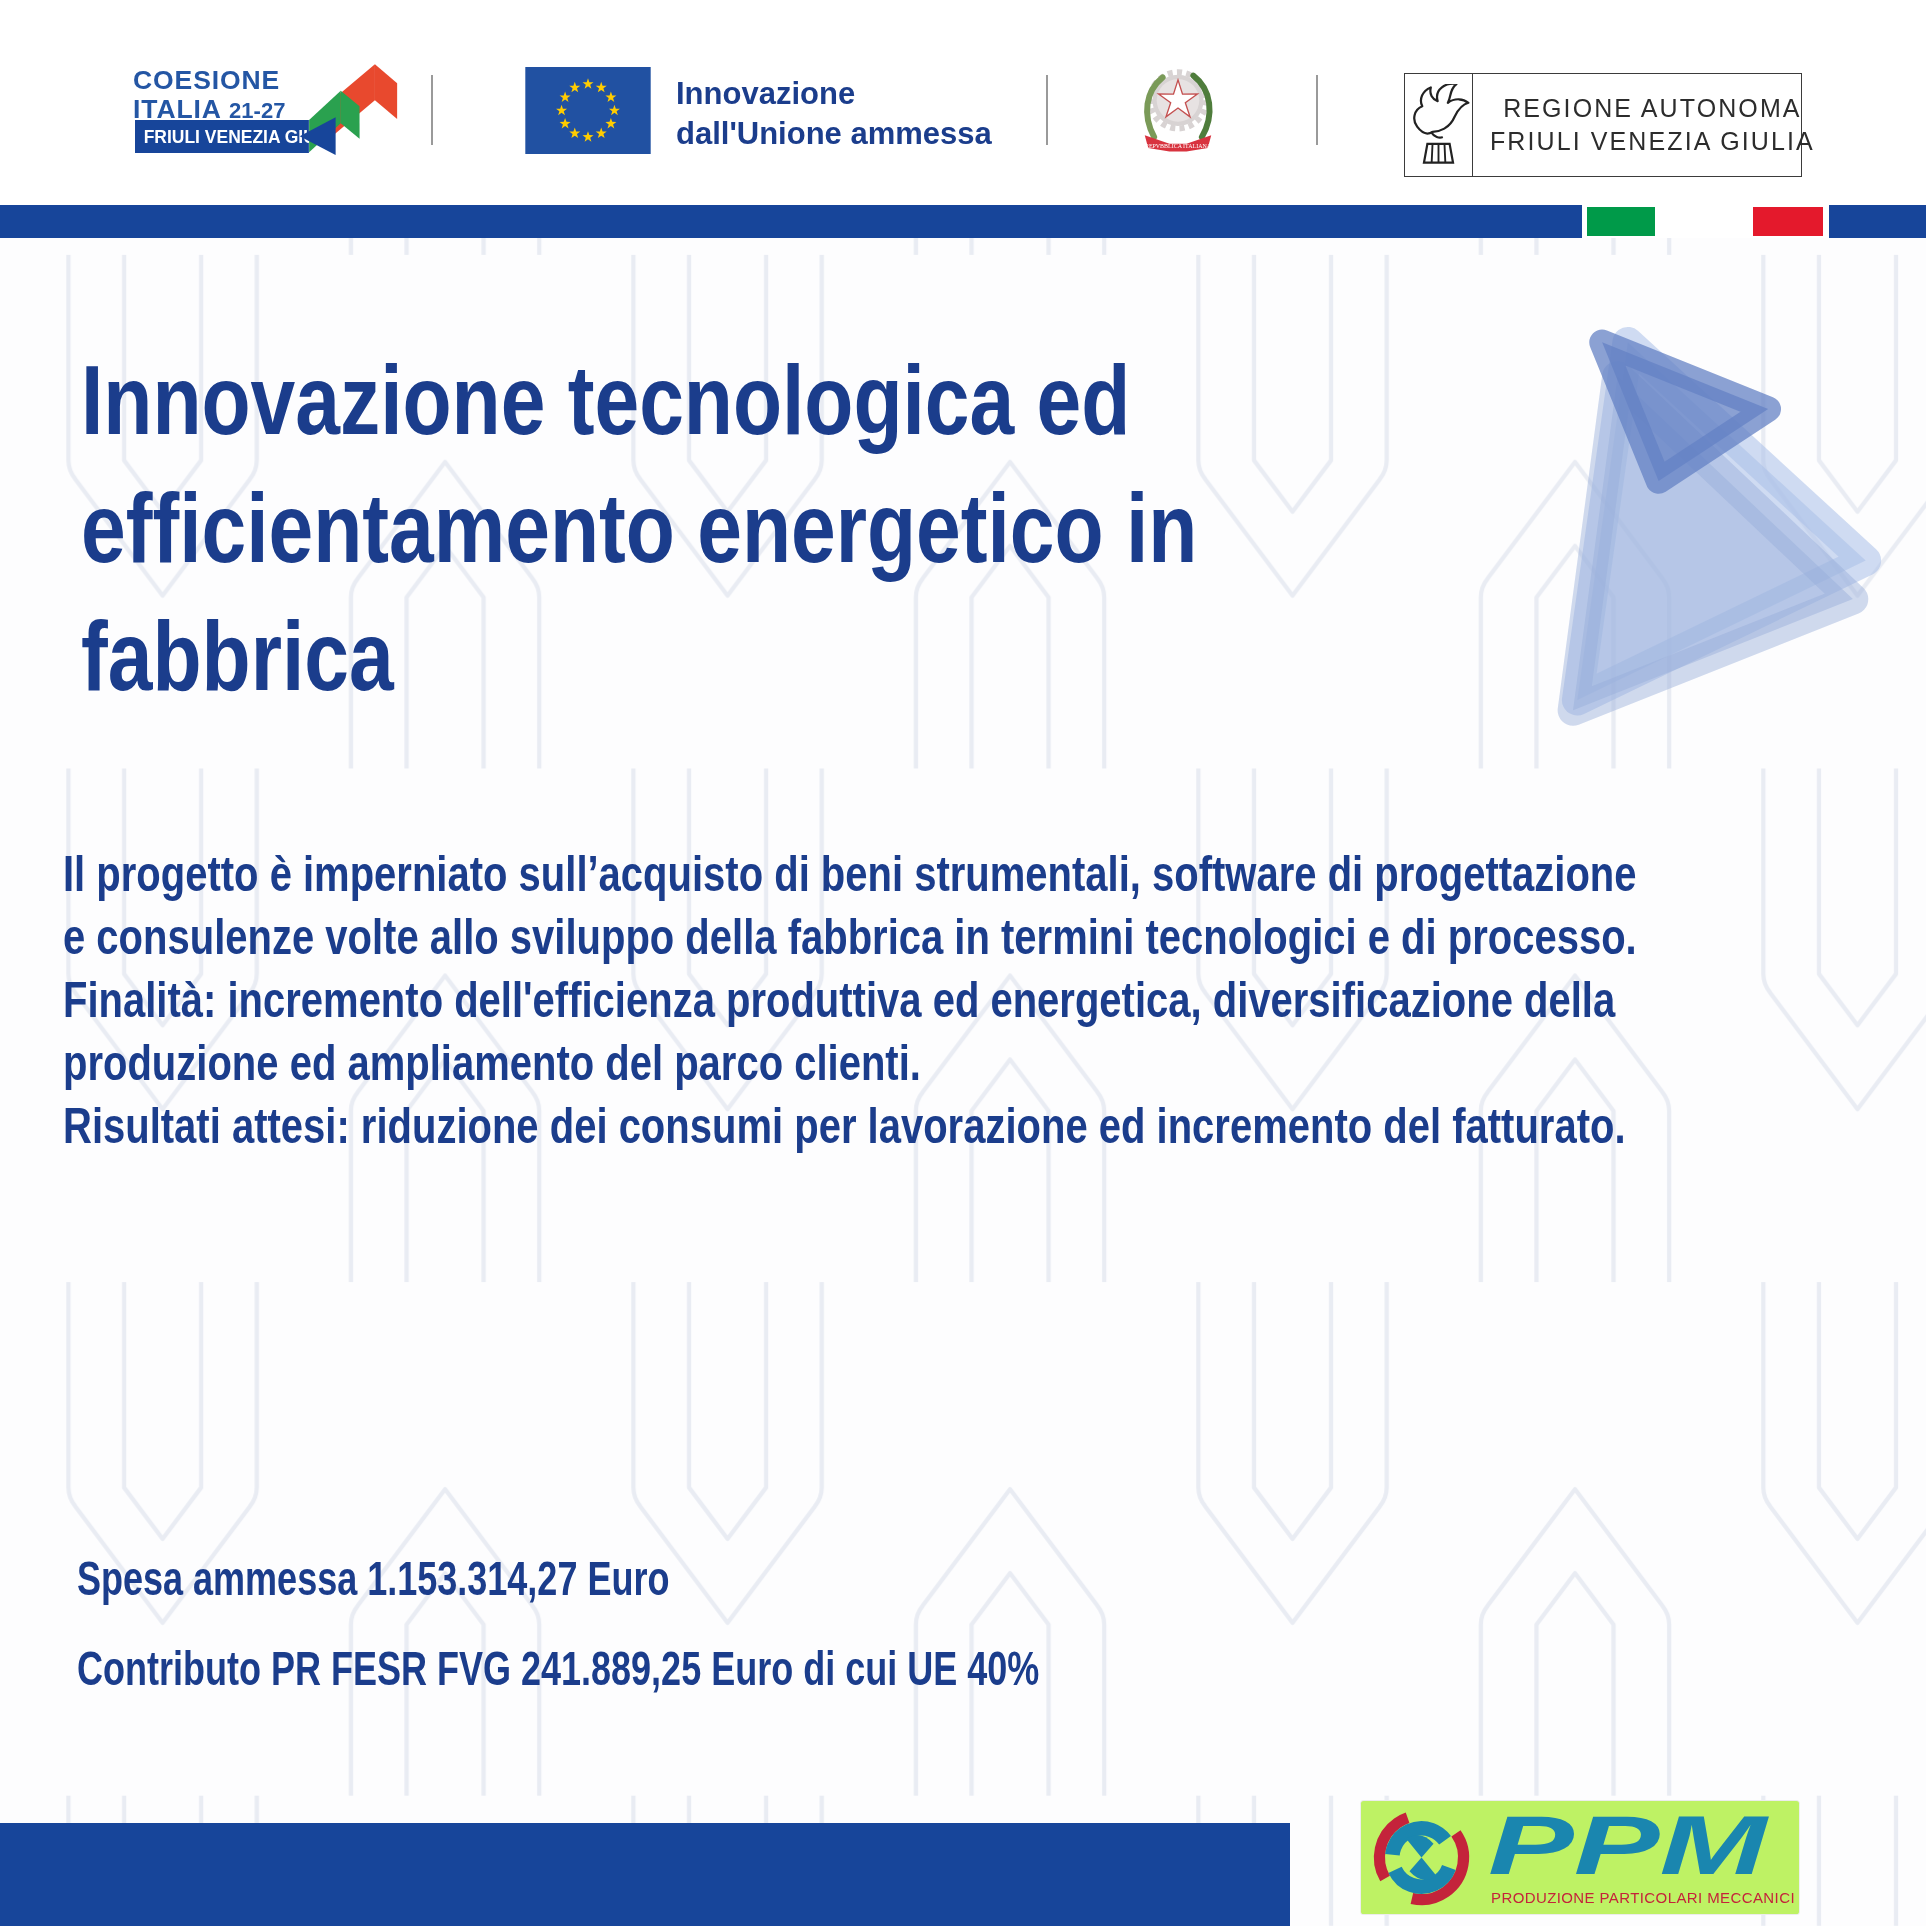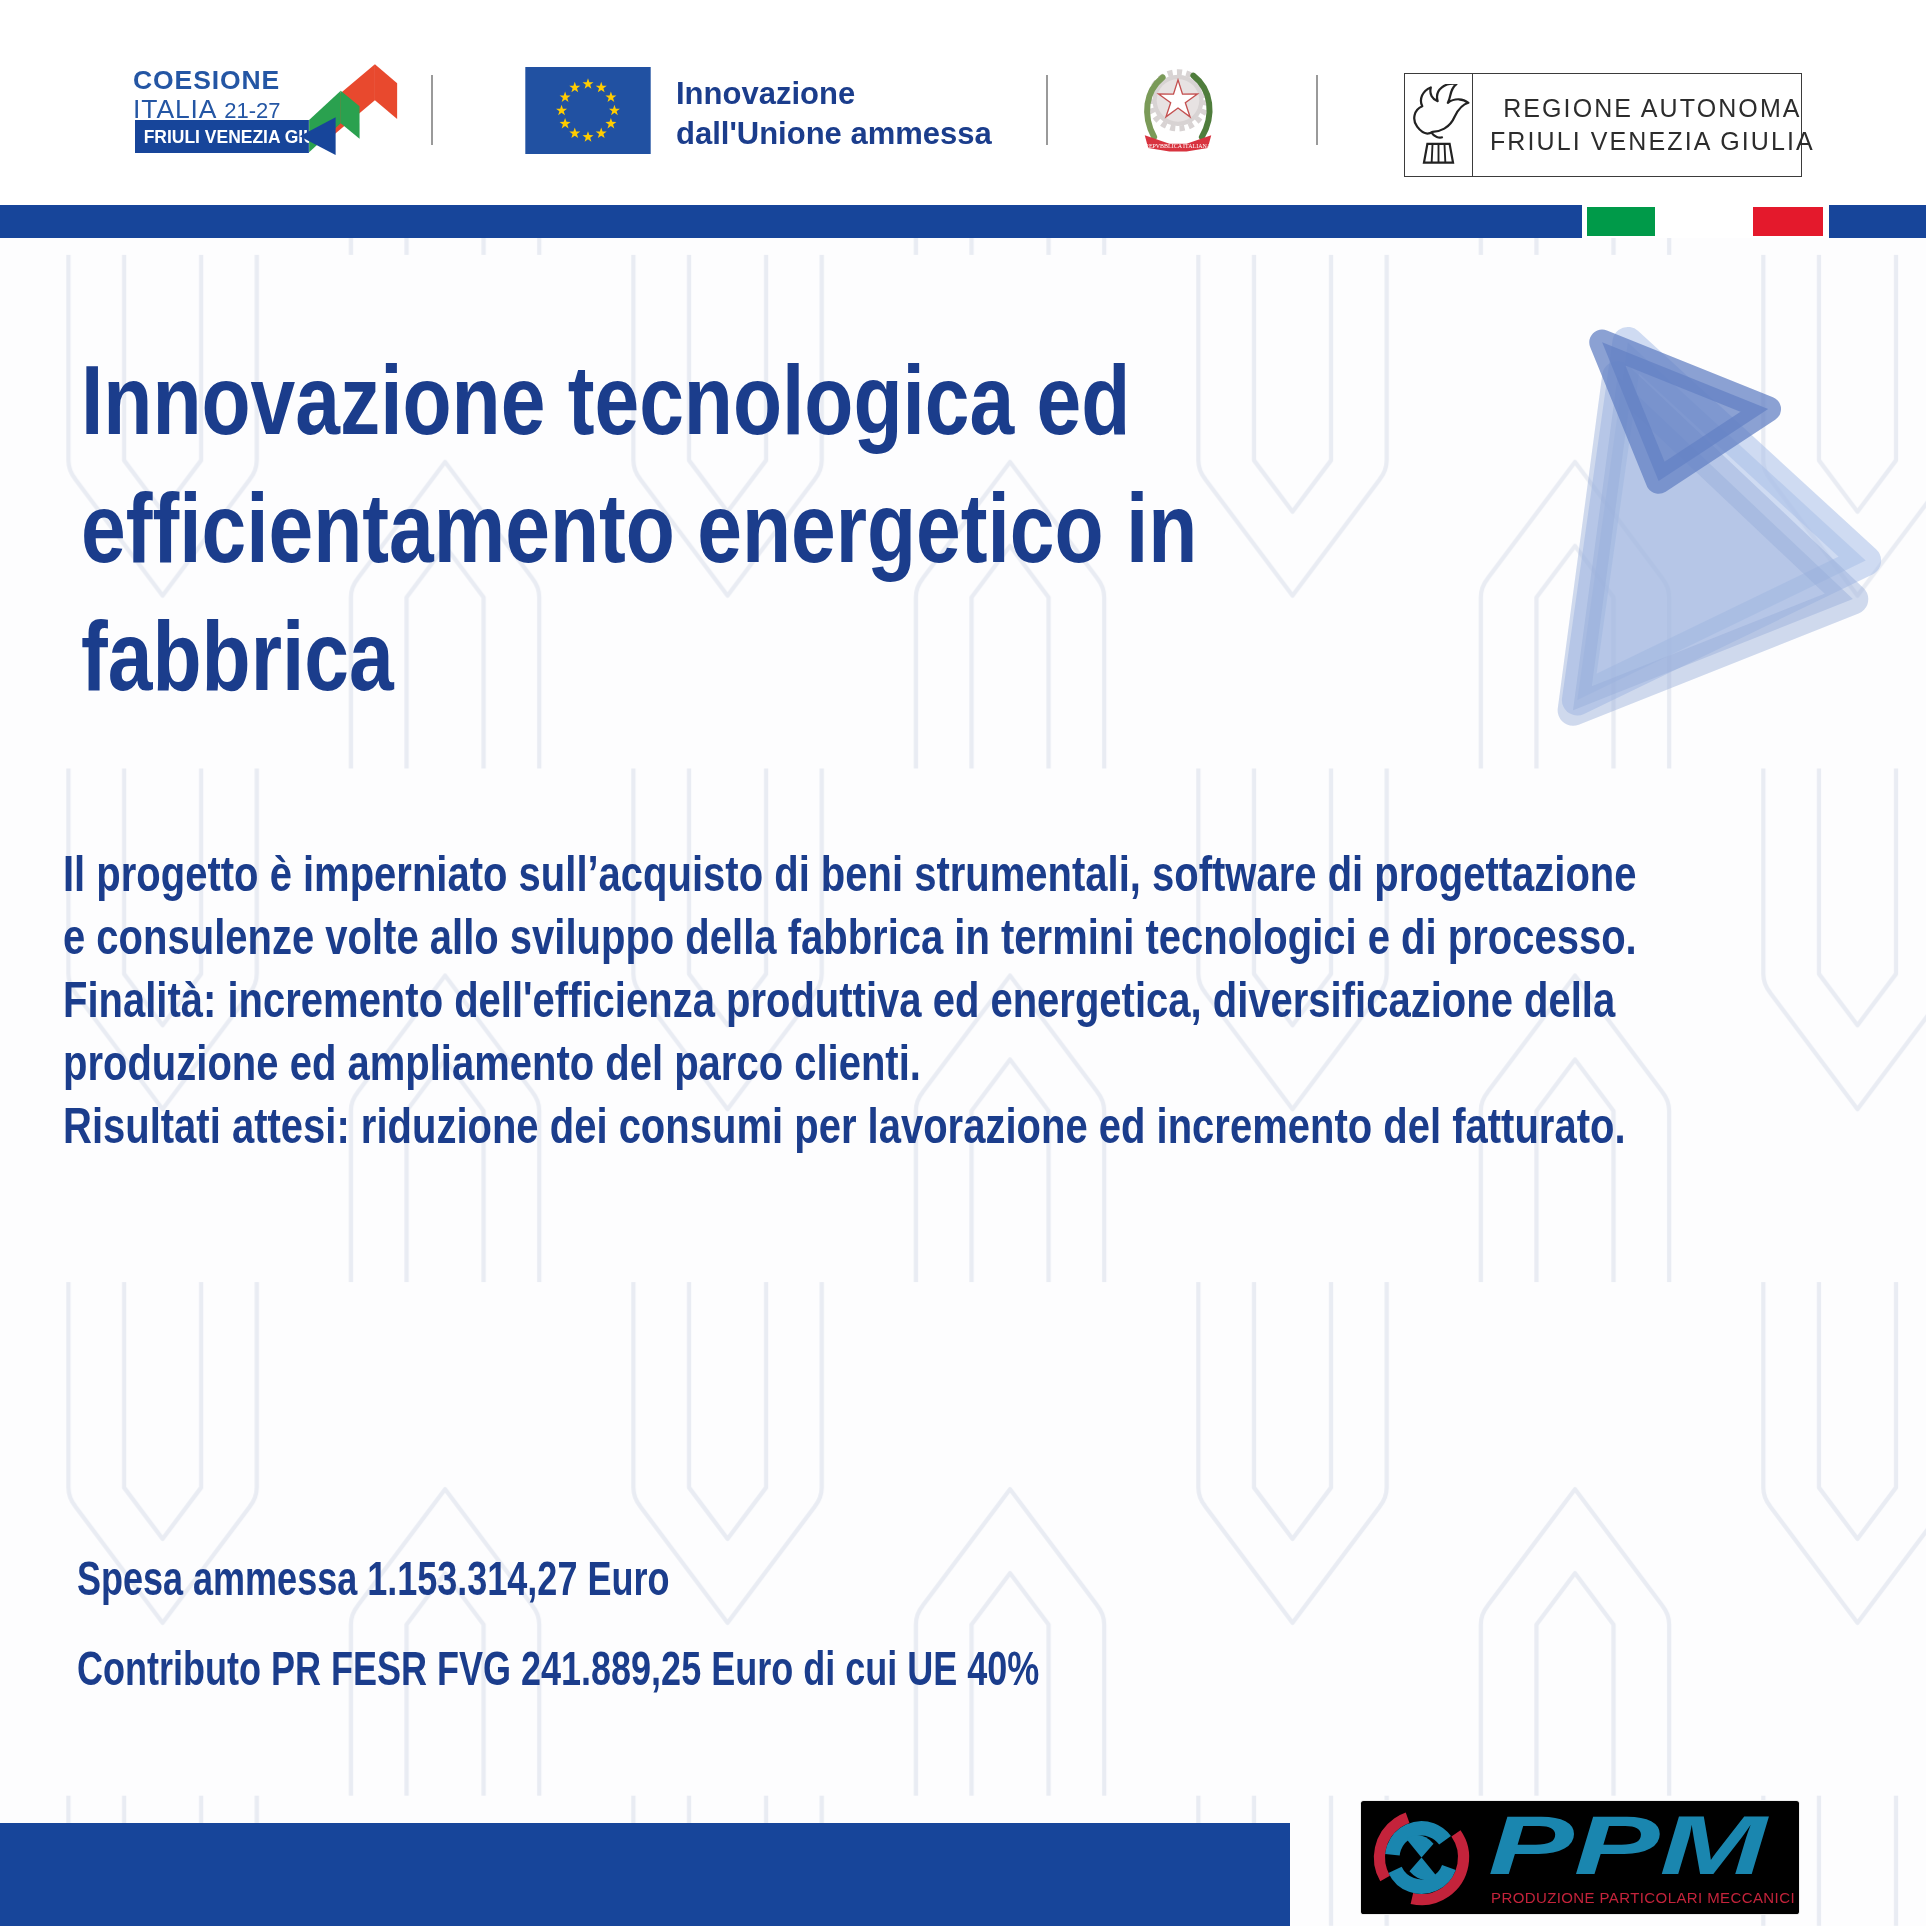--- a/index.html
+++ b/index.html
@@ -10,21 +10,21 @@
   }
   
   #watermark{position:absolute;left:0;top:229px;width:1926px;height:1697px;}
   .wm-stroke path{fill:none;stroke:var(--wm,#e9ecf3);stroke-width:5;stroke-linejoin:round;}
   
   .header{position:absolute;left:0;top:0;width:1926px;height:205px;background:#ffffff;}
   .hdr-divider{position:absolute;top:75px;width:1.7px;height:70px;background:#9a9a9a;}
   
   .coesione{position:absolute;left:133px;top:53px;width:265px;height:103px;}
   .coe-l1{position:absolute;left:0;top:12px;font-size:26.5px;font-weight:bold;color:var(--coe,#2456a4);letter-spacing:0.9px;}
-  .coe-l2{position:absolute;left:0;top:41px;font-size:26.5px;font-weight:normal;color:var(--coe,#2456a4);letter-spacing:0.9px;}
+  .coe-l2{position:absolute;left:0;top:41px;font-size:26.5px;font-weight:bold;color:var(--coe,#2456a4);letter-spacing:0.9px;}
   .coe-years{font-size:22px;letter-spacing:0;}
   .coe-banner{position:absolute;left:1.7px;top:67px;width:189px;height:33px;background:var(--bar,#17459a);
     color:#fff;font-size:19px;font-weight:bold;line-height:33px;padding-left:9.4px;white-space:nowrap;
     transform:scaleX(.92);transform-origin:left center;letter-spacing:0;}
   .coe-shapes{position:absolute;left:0;top:0;width:265px;height:103px;}
   .chev-red{fill:var(--chevred,#e8492e);}
   .chev-green{fill:var(--chevgreen,#2aa14f);}
   .chev-blue{fill:var(--bar,#17459a);}
   
   .eu-flag{position:absolute;left:525px;top:67px;width:126px;height:87px;}
@@ -51,21 +51,21 @@
     transform:scaleX(.82);transform-origin:left center;}
   .bodytext{position:absolute;left:63px;top:843px;color:var(--navy,#1b3d8c);}
   .body-line{font-size:50px;font-weight:bold;line-height:63px;white-space:nowrap;
     transform:scaleX(.8);transform-origin:left center;}
   .fin-line{position:absolute;left:77px;color:var(--navy,#1b3d8c);font-size:48px;font-weight:bold;
     white-space:nowrap;transform:scaleX(.75);transform-origin:left center;}
   #spesa{top:1551px;}
   #contributo{top:1641px;}
   
   .footer-bar{position:absolute;left:0;top:1823px;width:1290px;height:104px;background:var(--bar,#17459a);}
-  .ppm-box{position:absolute;left:1361px;top:1801px;width:438px;height:113px;background:#000000;
+  .ppm-box{position:absolute;left:1361px;top:1801px;width:438px;height:113px;background:#bef264;
     border-radius:2.6px;box-shadow:0 0 0 0.9px #ececec;}
   .ppm-emblem{position:absolute;left:8.6px;top:5.1px;width:103px;height:103px;}
   .ppm-name{position:absolute;left:127px;top:1.7px;font-size:83px;font-weight:bold;font-style:italic;
     color:var(--ppmteal,#1a86af);transform:scaleX(1.55);transform-origin:left top;line-height:86px;}
   .ppm-caption{position:absolute;left:130px;top:88px;font-size:15px;font-weight:normal;
     color:var(--ppmred,#c4233b);letter-spacing:0.4px;white-space:nowrap;}
   .ppm-red-arc{fill:none;stroke:var(--ppmred,#c4233b);}
   .ppm-teal-arc{fill:none;stroke:var(--ppmteal,#1a86af);}
   .ppm-teal-fill{fill:var(--ppmteal,#1a86af);}
 </style>

